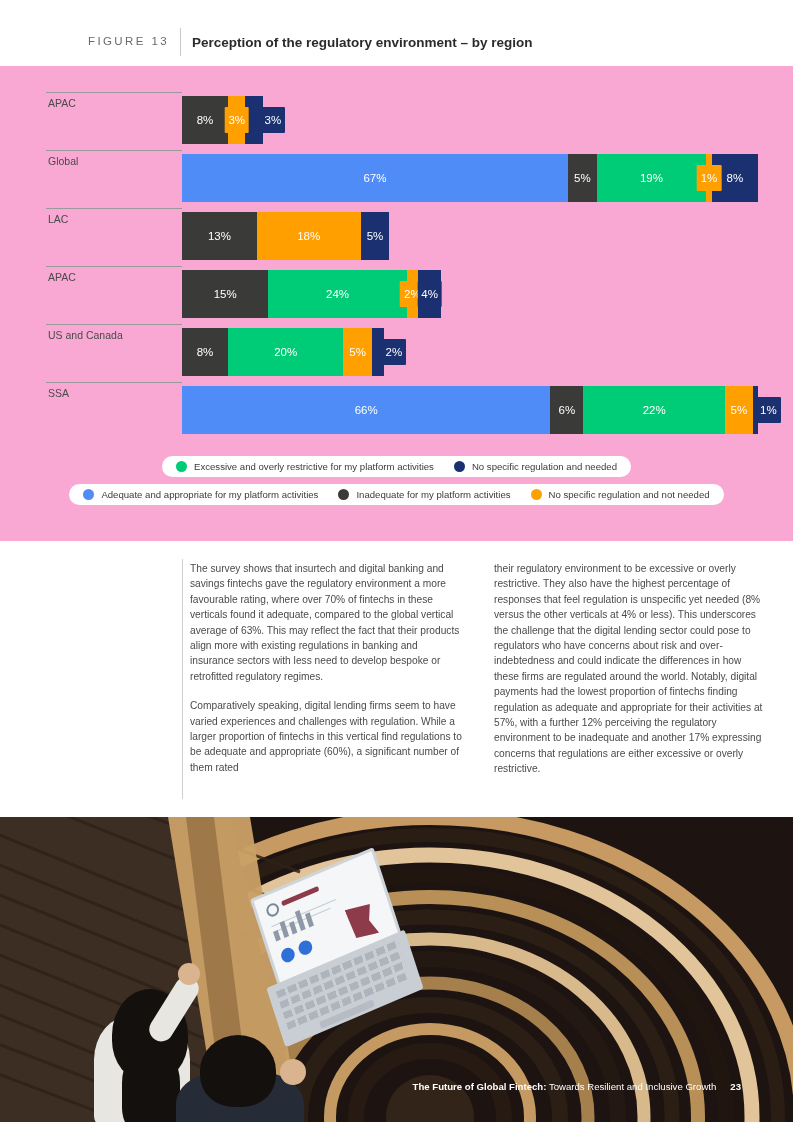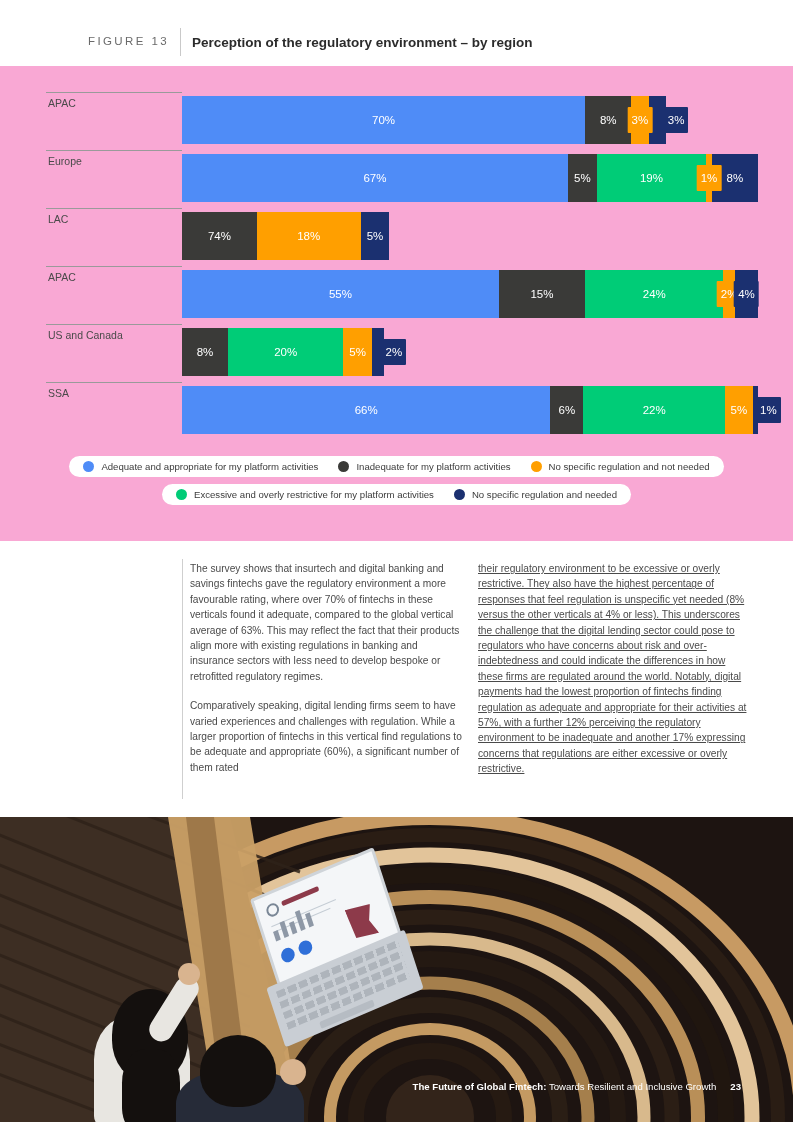--- a/index.html
+++ b/index.html
@@ -66,21 +66,21 @@
   }
   .legend-item{display:flex;align-items:center;gap:7px;}
   .legend-dot{width:11px;height:11px;border-radius:50%;display:block;}
   .legend-text{font-size:9.6px;color:#3b3b3b;white-space:nowrap;}
 
   
   #body-section{position:absolute;left:0;top:541px;width:793px;height:276px;background:#fff;}
   #body-rule{position:absolute;left:182px;top:18px;width:1px;height:240px;background:#cfcfcf;}
   .text-col{position:absolute;top:20px;width:272px;font-size:10.2px;line-height:15.4px;color:#4a4a4a;}
   #col-left{left:190px;}
-  #col-right{left:478px;text-decoration:underline;}
+  #col-right{left:494px;}
   .text-col p{margin:0 0 14px 0;}
 
   
   #photo{
     position:absolute;left:0;top:817px;width:793px;height:305px;overflow:hidden;
     background:#2a1d15;
   }
   .photo-bg{position:absolute;inset:0;}
   #laptop{
     position:absolute;left:252px;top:52px;width:170px;height:150px;
@@ -119,37 +119,34 @@
   <div id="figure-divider"></div>
   <div id="figure-title">Perception of the regulatory environment – by region</div>
 </div>
 
 <div id="chart-panel">
   <div id="chart-area">
       <div class="chart-row" style="top: 26px;">
         <div class="row-sep"></div>
         <div class="row-label">APAC</div>
         <div class="bar">
-          <div class="seg" style="width: 403.2px; background: rgb(79, 140, 247);">
-            <span class="lbl">70%</span>
-          </div>
           <div class="seg" style="width: 46.08px; background: rgb(58, 58, 56);">
             <span class="lbl">8%</span>
           </div>
           <div class="seg narrow" style="width: 17.28px; background: rgb(255, 159, 0);">
             <span class="chip center" style="background: rgb(255, 159, 0);">3%</span>
           </div>
           <div class="seg narrow" style="width: 17.28px; background: rgb(27, 48, 112);">
             <span class="chip right" style="background: rgb(27, 48, 112);">3%</span>
           </div>
         </div>
       </div>
       <div class="chart-row" style="top: 84px;">
         <div class="row-sep"></div>
-        <div class="row-label">Europe</div>
+        <div class="row-label">Global</div>
         <div class="bar">
           <div class="seg" style="width: 385.92px; background: rgb(79, 140, 247);">
             <span class="lbl">67%</span>
           </div>
           <div class="seg" style="width: 28.8px; background: rgb(58, 58, 56);">
             <span class="lbl">5%</span>
           </div>
           <div class="seg" style="width: 109.44px; background: rgb(0, 204, 119);">
             <span class="lbl">19%</span>
           </div>
@@ -159,37 +156,34 @@
           <div class="seg" style="width: 46.08px; background: rgb(27, 48, 112);">
             <span class="lbl">8%</span>
           </div>
         </div>
       </div>
       <div class="chart-row" style="top: 142px;">
         <div class="row-sep"></div>
         <div class="row-label">LAC</div>
         <div class="bar">
           <div class="seg" style="width: 74.88px; background: rgb(58, 58, 56);">
-            <span class="lbl">74%</span>
+            <span class="lbl">13%</span>
           </div>
           <div class="seg" style="width: 103.68px; background: rgb(255, 159, 0);">
             <span class="lbl">18%</span>
           </div>
           <div class="seg" style="width: 28.8px; background: rgb(27, 48, 112);">
             <span class="lbl">5%</span>
           </div>
         </div>
       </div>
       <div class="chart-row" style="top: 200px;">
         <div class="row-sep"></div>
         <div class="row-label">APAC</div>
         <div class="bar">
-          <div class="seg" style="width: 316.8px; background: rgb(79, 140, 247);">
-            <span class="lbl">55%</span>
-          </div>
           <div class="seg" style="width: 86.4px; background: rgb(58, 58, 56);">
             <span class="lbl">15%</span>
           </div>
           <div class="seg" style="width: 138.24px; background: rgb(0, 204, 119);">
             <span class="lbl">24%</span>
           </div>
           <div class="seg narrow" style="width: 11.52px; background: rgb(255, 159, 0);">
             <span class="chip center" style="background: rgb(255, 159, 0);">2%</span>
           </div>
           <div class="seg narrow" style="width: 23.04px; background: rgb(27, 48, 112);">
@@ -234,42 +228,42 @@
           <div class="seg narrow" style="width: 5.76px; background: rgb(27, 48, 112);">
             <span class="chip right" style="background: rgb(27, 48, 112);">1%</span>
           </div>
         </div>
       </div>
     </div>
   <div id="legend">
       <div class="legend-row">
         <div class="legend-pill">
           <div class="legend-item">
+            <span class="legend-dot" style="background: rgb(0, 204, 119);"></span>
+            <span class="legend-text">Excessive and overly restrictive for my platform activities</span>
+          </div>
+          <div class="legend-item">
+            <span class="legend-dot" style="background: rgb(27, 48, 112);"></span>
+            <span class="legend-text">No specific regulation and needed</span>
+          </div>
+        </div>
+      </div>
+      <div class="legend-row">
+        <div class="legend-pill">
+          <div class="legend-item">
             <span class="legend-dot" style="background: rgb(79, 140, 247);"></span>
             <span class="legend-text">Adequate and appropriate for my platform activities</span>
           </div>
           <div class="legend-item">
             <span class="legend-dot" style="background: rgb(58, 58, 56);"></span>
             <span class="legend-text">Inadequate for my platform activities</span>
           </div>
           <div class="legend-item">
             <span class="legend-dot" style="background: rgb(255, 159, 0);"></span>
             <span class="legend-text">No specific regulation and not needed</span>
-          </div>
-        </div>
-      </div>
-      <div class="legend-row">
-        <div class="legend-pill">
-          <div class="legend-item">
-            <span class="legend-dot" style="background: rgb(0, 204, 119);"></span>
-            <span class="legend-text">Excessive and overly restrictive for my platform activities</span>
-          </div>
-          <div class="legend-item">
-            <span class="legend-dot" style="background: rgb(27, 48, 112);"></span>
-            <span class="legend-text">No specific regulation and needed</span>
           </div>
         </div>
       </div>
     </div>
 </div>
 
 <div id="body-section">
   <div id="body-rule"></div>
   <div class="text-col" id="col-left">
       <p>The survey shows that insurtech and digital banking and savings fintechs gave the regulatory environment a more favourable rating, where over 70% of fintechs in these verticals found it adequate, compared to the global vertical average of 63%. This may reflect the fact that their products align more with existing regulations in banking and insurance sectors with less need to develop bespoke or retrofitted regulatory regimes.</p>

